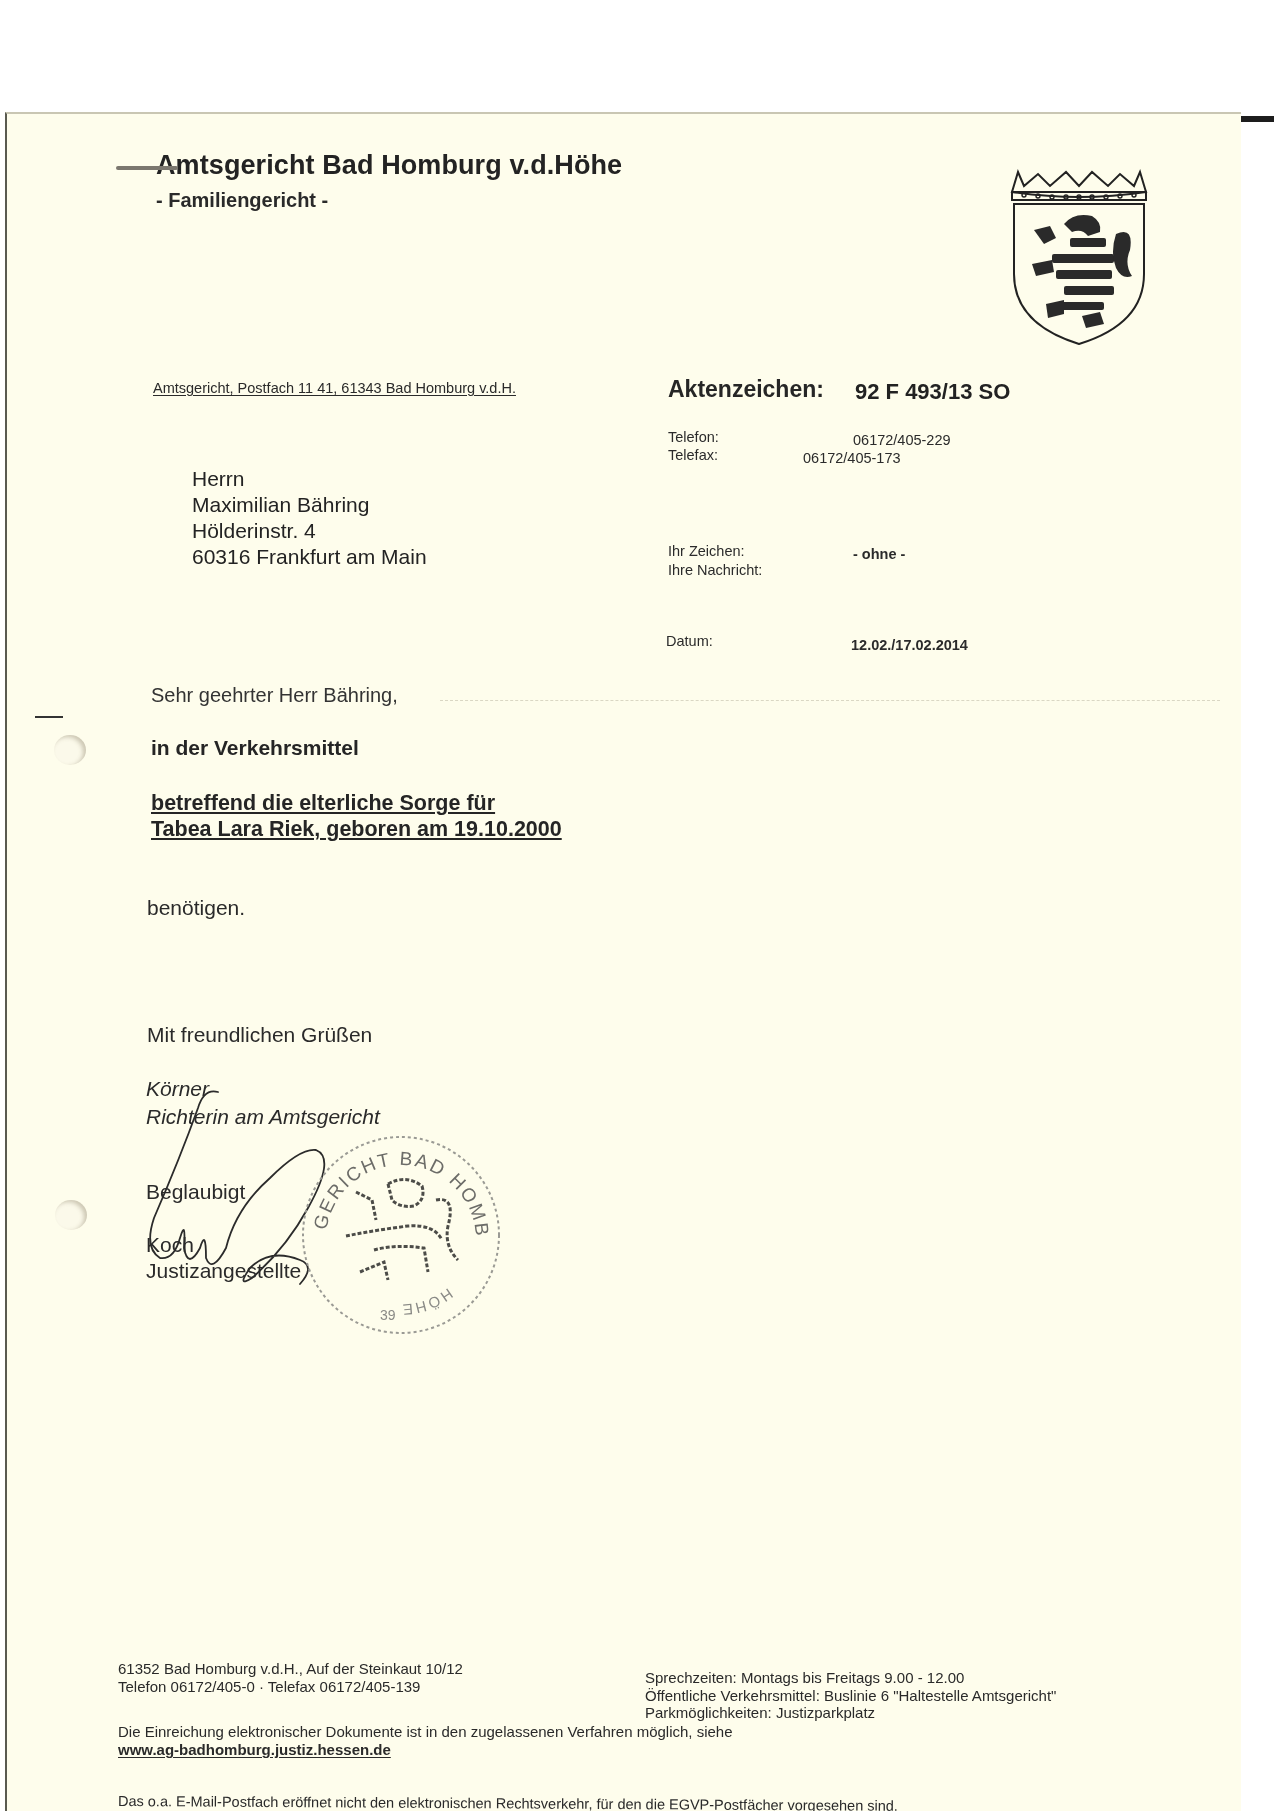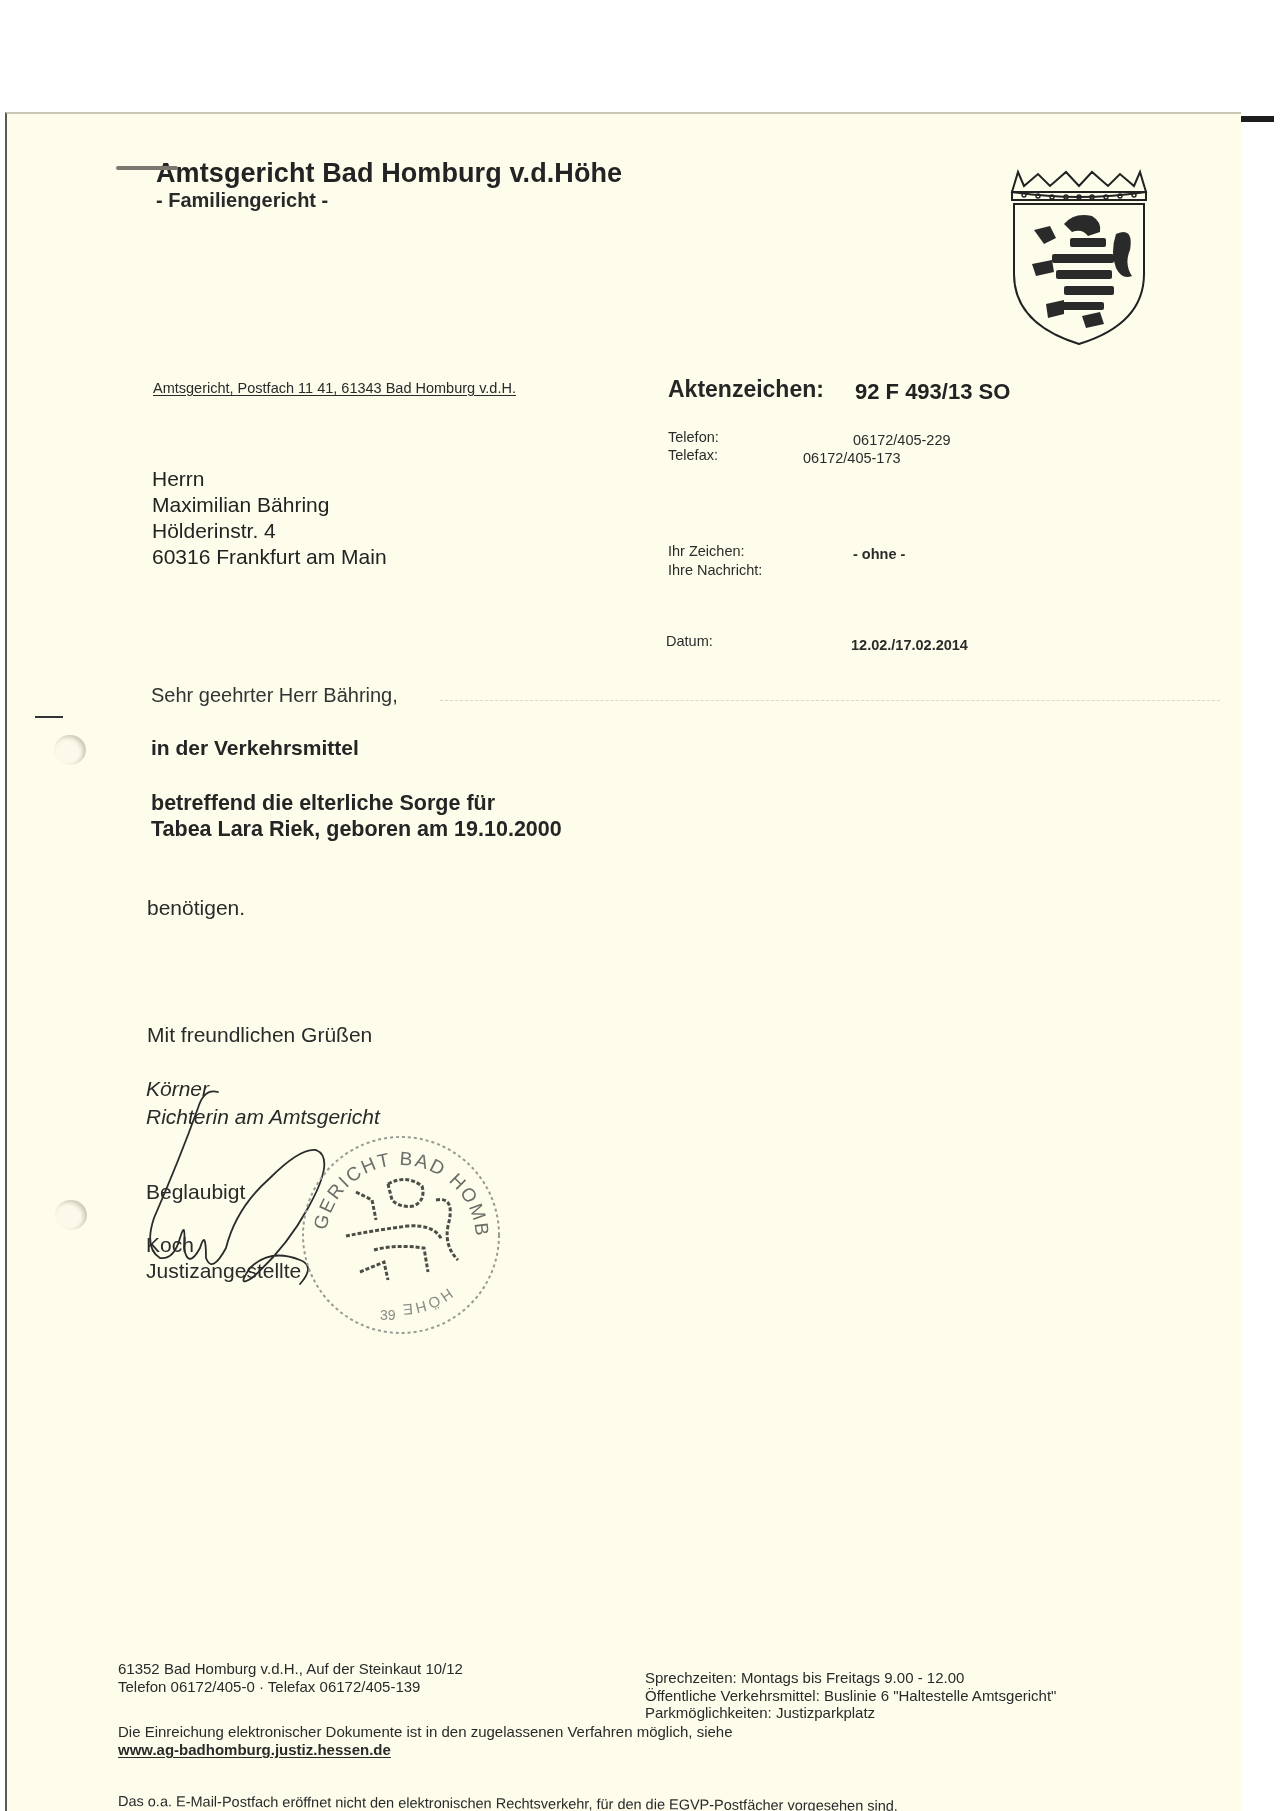--- a/index.html
+++ b/index.html
@@ -31,21 +31,21 @@
     left: 1241px;
     top: 116px;
     width: 33px;
     height: 6px;
     background: #1d1d1d;
   }
   .abs { position: absolute; white-space: nowrap; }
 
   
   .court-title {
-    left: 156px; top: 158px;
+    left: 156px; top: 150px;
     font-size: 27px; font-weight: bold; color: #232323;
     letter-spacing: 0.1px;
   }
   .staple {
     position: absolute;
     left: 116px; top: 166px;
     width: 62px; height: 4px;
     background: #7b776e;
     border-radius: 2px;
   }
@@ -79,21 +79,21 @@
   .meta-label, .meta-value {
     font-size: 14.5px; color: #2b2b2b; line-height: 18px;
   }
   .meta-value.bold { font-weight: bold; }
 
   
   .recipient {
     left: 152px; top: 466px;
     font-size: 21px; line-height: 26px; color: #232323;
   }
-  .recipient div { white-space: nowrap; }
+  .recipient div { white-space: nowrap; margin-left: 40px; }
 
   
   .fold-line {
     position: absolute;
     left: 440px; top: 700px;
     width: 780px; height: 0;
     border-top: 1px dashed #dad7c4;
   }
   .salutation {
     left: 151px; top: 684px;
@@ -111,21 +111,21 @@
     border-radius: 50%;
     background: #fbf9ea;
     box-shadow: inset -3px 2px 4px rgba(120,110,80,0.35);
   }
   .matter {
     left: 151px; top: 736px;
     font-size: 21px; font-weight: bold; color: #252525;
   }
   .concerning {
     left: 151px; top: 790px;
-    font-size: 21.5px; font-weight: bold; color: #252525; line-height: 26px;
+    font-size: 21.5px; font-weight: bold; color: #252525; line-height: 26px; text-decoration: underline;
   }
   .concerning div { white-space: nowrap; }
   .message {
     left: 147px; top: 896px;
     font-size: 21px; color: #2a2a2a; line-height: 23px;
   }
   .message div { white-space: nowrap; }
   .closing {
     left: 147px; top: 1023px;
     font-size: 21px; color: #2a2a2a;

